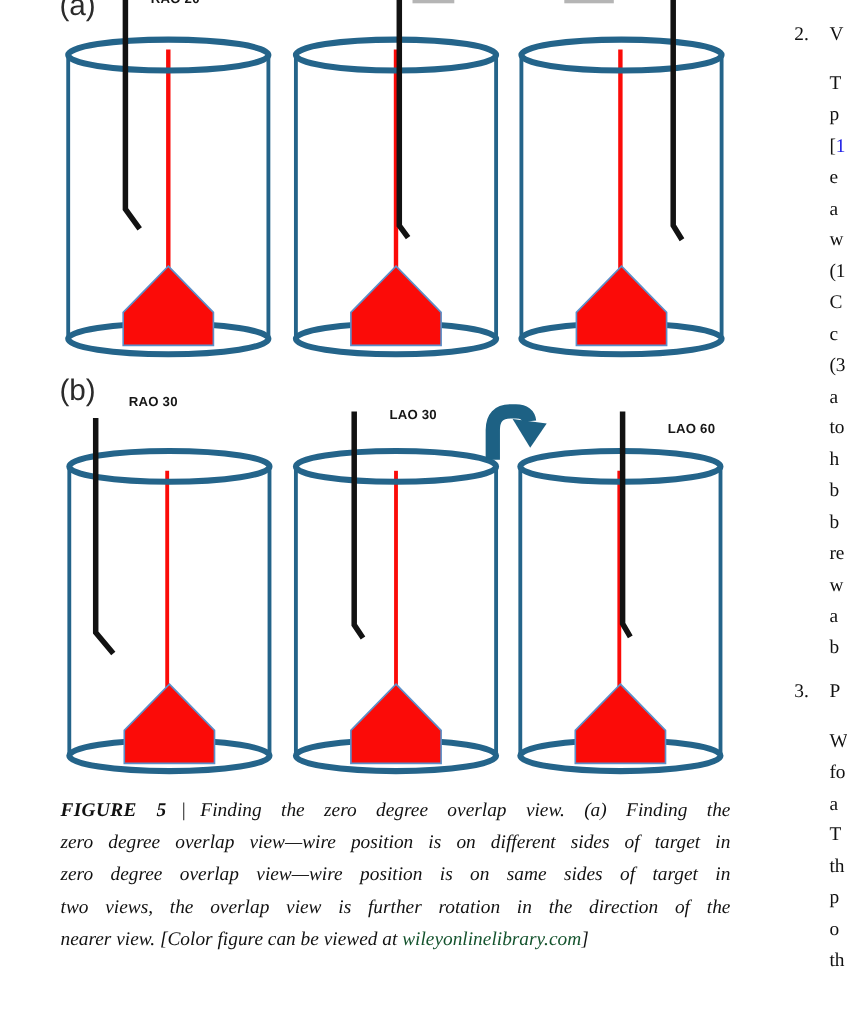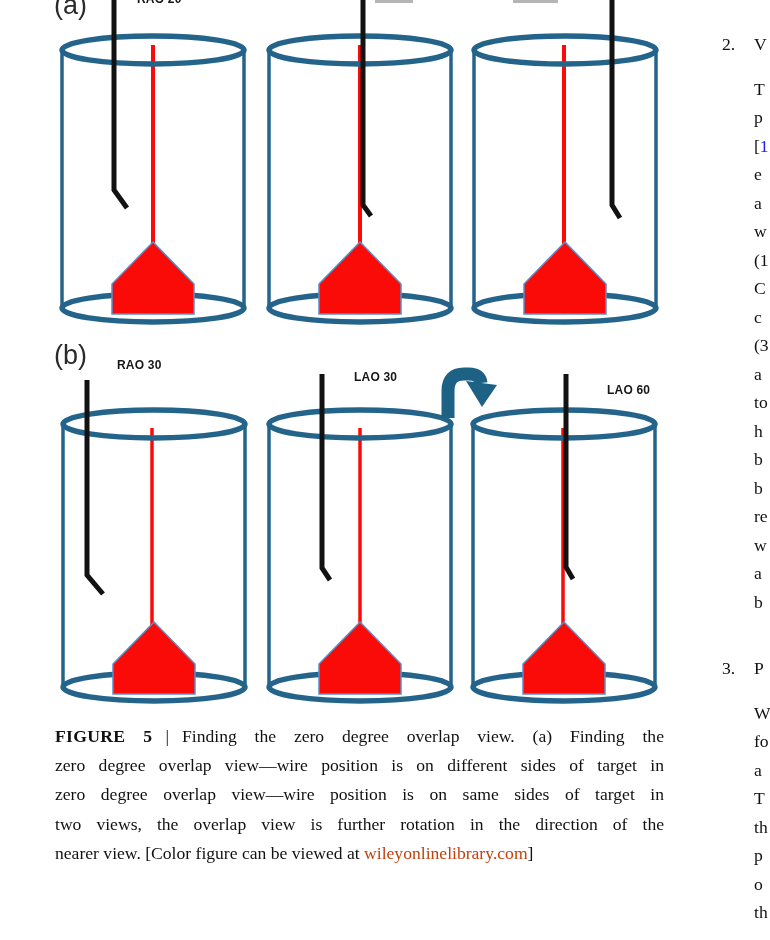--- a/index.html
+++ b/index.html
@@ -6,33 +6,33 @@
   body{
     width:770px;height:940px;background:#ffffff;position:relative;overflow:hidden;
     font-family:"Liberation Serif",serif;color:#111;
   }
   #figure-svg{position:absolute;left:0;top:0;}
   .fig-label{position:absolute;font-family:"Liberation Sans",sans-serif;color:#1c1c1c;white-space:nowrap;}
   .panel-letter{font-size:27px;color:#2b2b2b;}
   .view-label{font-size:12px;font-weight:600;letter-spacing:.2px;color:#161616;}
   .clipped-label{position:absolute;top:0;height:3px;background:#b5b5b5;}
   
-  #caption{position:absolute;left:55px;top:722px;width:609px;font-size:17.6px;}
+  #caption{position:absolute;left:55px;top:722px;width:609px;font-size:17.6px;font-style:italic;}
   .cap-line{height:29.2px;line-height:29.2px;text-align:justify;text-align-last:justify;}
   .cap-line.last{text-align-last:left;}
   .cap-bold{font-weight:bold;letter-spacing:.3px;}
   .cap-sep{margin:0 13px;}
-  .cap-link{color:#c2410c;cursor:pointer;}
+  .cap-link{color:#14532d;cursor:pointer;}
   
   #right-col{position:absolute;left:700px;top:0;width:70px;height:940px;overflow:hidden;
     font-size:17.6px;padding-top:12px;box-sizing:border-box;}
   .rc-line{height:28.5px;line-height:28.5px;white-space:nowrap;}
   .rc-body{padding-left:54px;}
-  .rc-item{padding-left:22px;margin-top:38px;margin-bottom:16px;}
-  .rc-item.first{margin-top:18px;}
+  .rc-item{padding-left:22px;margin-top:12px;margin-bottom:16px;}
+  .rc-item.first{margin-top:4px;}
   .rc-num{display:inline-block;width:32px;}
   .rc-cite{color:#2121e6;}
 </style>
 </head>
 <body>
 
 <svg id="figure-svg" width="770" height="720">
     <line x1="62" y1="50" x2="62" y2="308" stroke="#24648a" stroke-width="3.5"></line>
     <line x1="244" y1="50" x2="244" y2="308" stroke="#24648a" stroke-width="3.5"></line>
     <ellipse cx="153" cy="308" rx="91" ry="14" fill="none" stroke="#24648a" stroke-width="5.5"></ellipse>

